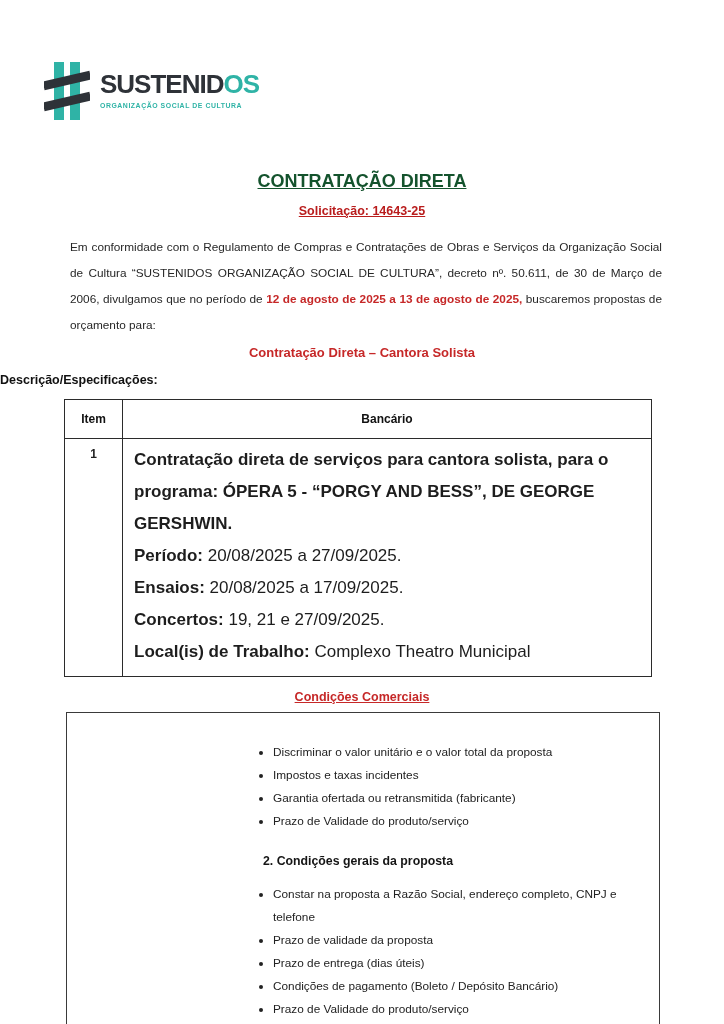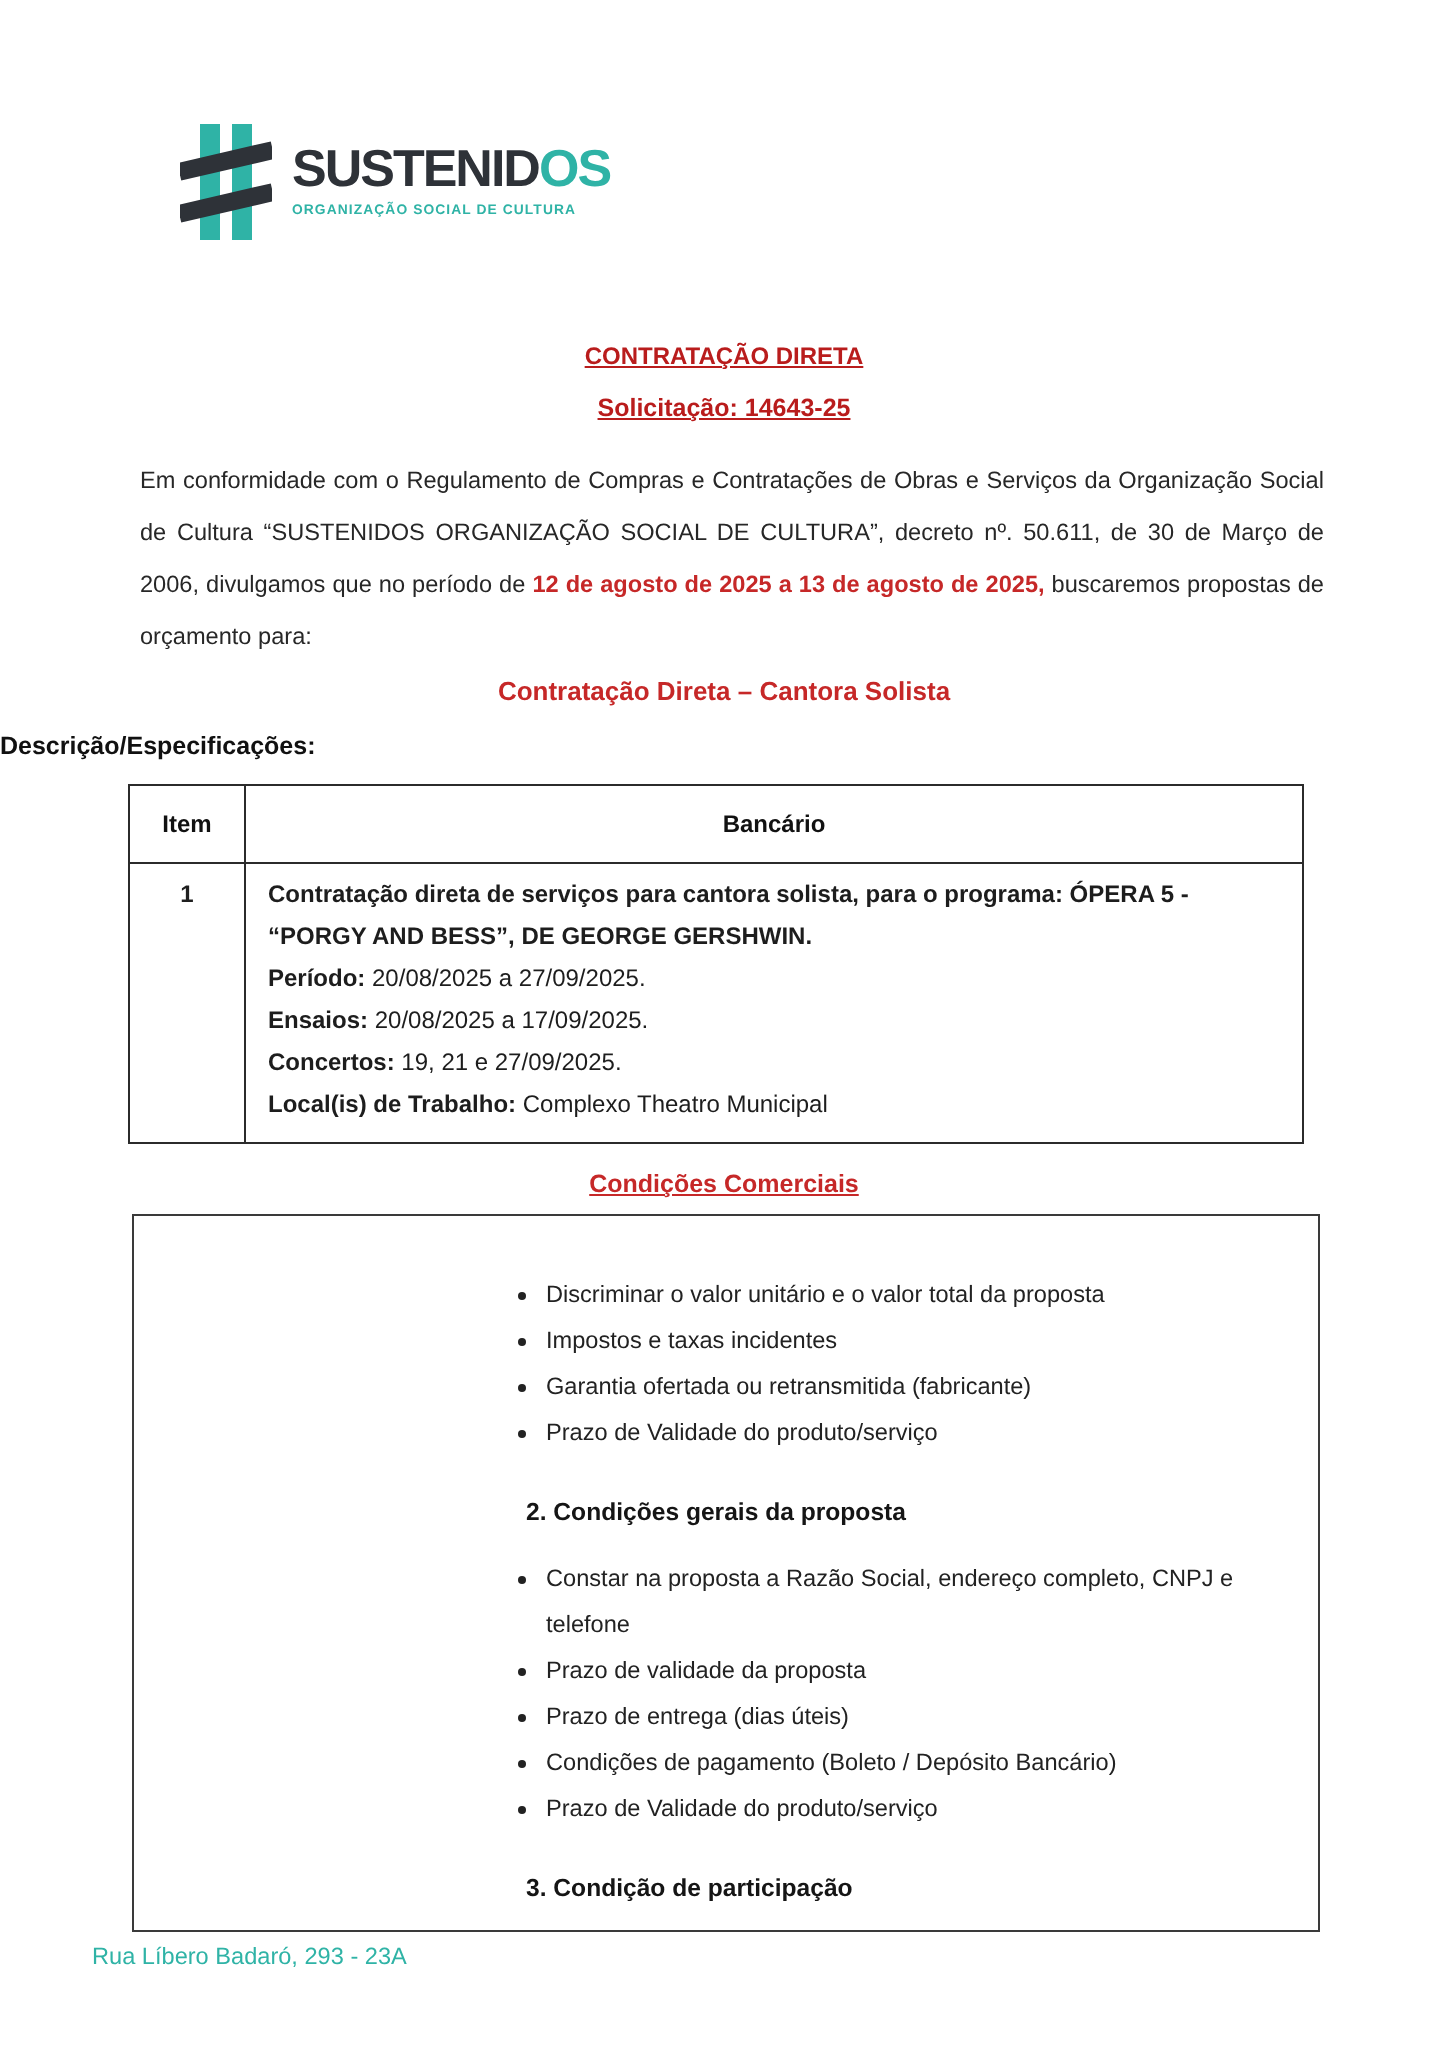--- a/index.html
+++ b/index.html
@@ -8,47 +8,47 @@
     --arch-red:#BE2A2F;
     --text-red:#C62828;
   }
   *{margin:0;padding:0;box-sizing:border-box;}
   html,body{background:#ffffff;}
   .page{
     width:724px;height:1024px;background:#fff;overflow:hidden;position:relative;
     font-family:"Liberation Sans",sans-serif;color:#1f1f1f;margin:0 auto;
   }
   
-  .header{display:flex;justify-content:space-between;align-items:flex-start;padding:60px 70px 0 90px;}
+  .header{display:flex;justify-content:space-between;align-items:flex-start;padding:60px 70px 0 44px;}
   .logo-sus{display:flex;align-items:flex-start;gap:10px;}
   .sus-text{padding-top:11px;}
   .sus-name{font-size:26px;font-weight:bold;letter-spacing:-1px;line-height:1;color:var(--brand-dark);}
   .sus-name .teal-part{color:var(--teal);}
   .sus-tagline{font-size:6.9px;font-weight:bold;color:var(--teal);letter-spacing:.55px;margin-top:5px;white-space:nowrap;}
   .logo-theatro{display:flex;align-items:center;gap:11px;margin-top:8px;}
   .theatro-text{font-size:17px;font-weight:bold;letter-spacing:.8px;line-height:20px;color:#1c1c1e;}
   .fill-teal{fill:var(--teal);}
   .fill-dark{fill:var(--brand-dark);}
   .fill-red{fill:var(--arch-red);}
   
-  .doc-title{margin-top:49px;text-align:center;font-size:12px;font-weight:bold;text-decoration:underline;color:#b91c1c;}
+  .doc-title{margin-top:49px;text-align:center;font-size:18px;font-weight:bold;text-decoration:underline;color:#14532d;}
   .doc-subtitle{margin-top:12px;text-align:center;font-size:12.5px;font-weight:bold;text-decoration:underline;color:#b91c1c;}
   
   .intro{margin:16px 62px 0 70px;font-size:11.8px;line-height:26px;text-align:justify;color:#272727;}
   .intro .red{color:var(--text-red);font-weight:bold;}
   
   .section-heading{margin-top:7px;text-align:center;color:var(--text-red);font-weight:bold;font-size:13px;}
   .spec-heading{margin-top:13px;text-align:left;font-weight:bold;font-size:12.5px;color:#111;}
   
   .spec-table{margin:12px 0 0 64px;width:588px;border-collapse:collapse;}
   .spec-table th,.spec-table td{border:1px solid #2b2b2b;}
   .spec-table th{height:39px;font-size:12px;font-weight:bold;text-align:center;color:#111;}
   th.item-col{width:58px;}
   td.item-cell{text-align:center;vertical-align:top;padding-top:8px;font-weight:bold;font-size:12px;}
-  td.desc-cell{padding:5px 8px 8px 11px;font-size:12px;line-height:21px;color:#1d1d1d;}
+  td.desc-cell{padding:5px 8px 8px 11px;font-size:17px;line-height:32px;color:#1d1d1d;}
   .desc-summary{font-weight:bold;}
   .detail-line b{font-weight:bold;}
   
   .commercial-heading{margin-top:13px;text-align:center;color:var(--text-red);font-weight:bold;font-size:12.5px;text-decoration:underline;}
   .conditions-box{margin:8px 64px 0 66px;border:1px solid #3a3a3a;padding:13px 8px 14px 0;}
   .cond-title{font-weight:bold;font-size:12.3px;margin:10px 0 0 196px;color:#151515;}
   .cond-title:first-child{margin-top:0;}
   .cond-list{margin:15px 0 21px 0;padding-left:206px;list-style:disc;}
   .cond-list li{font-size:11.8px;line-height:23px;color:#222;}
   

